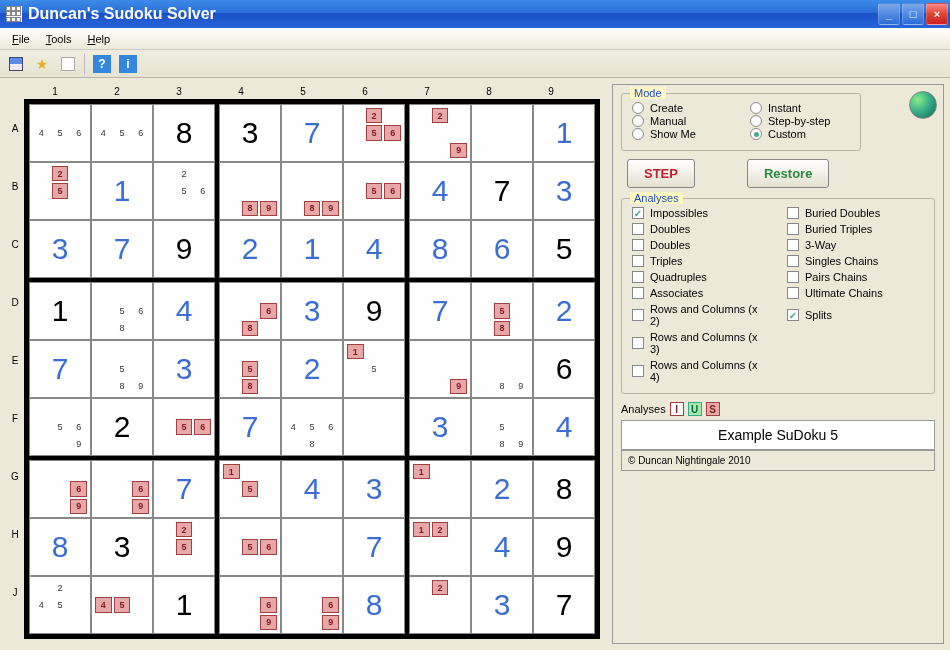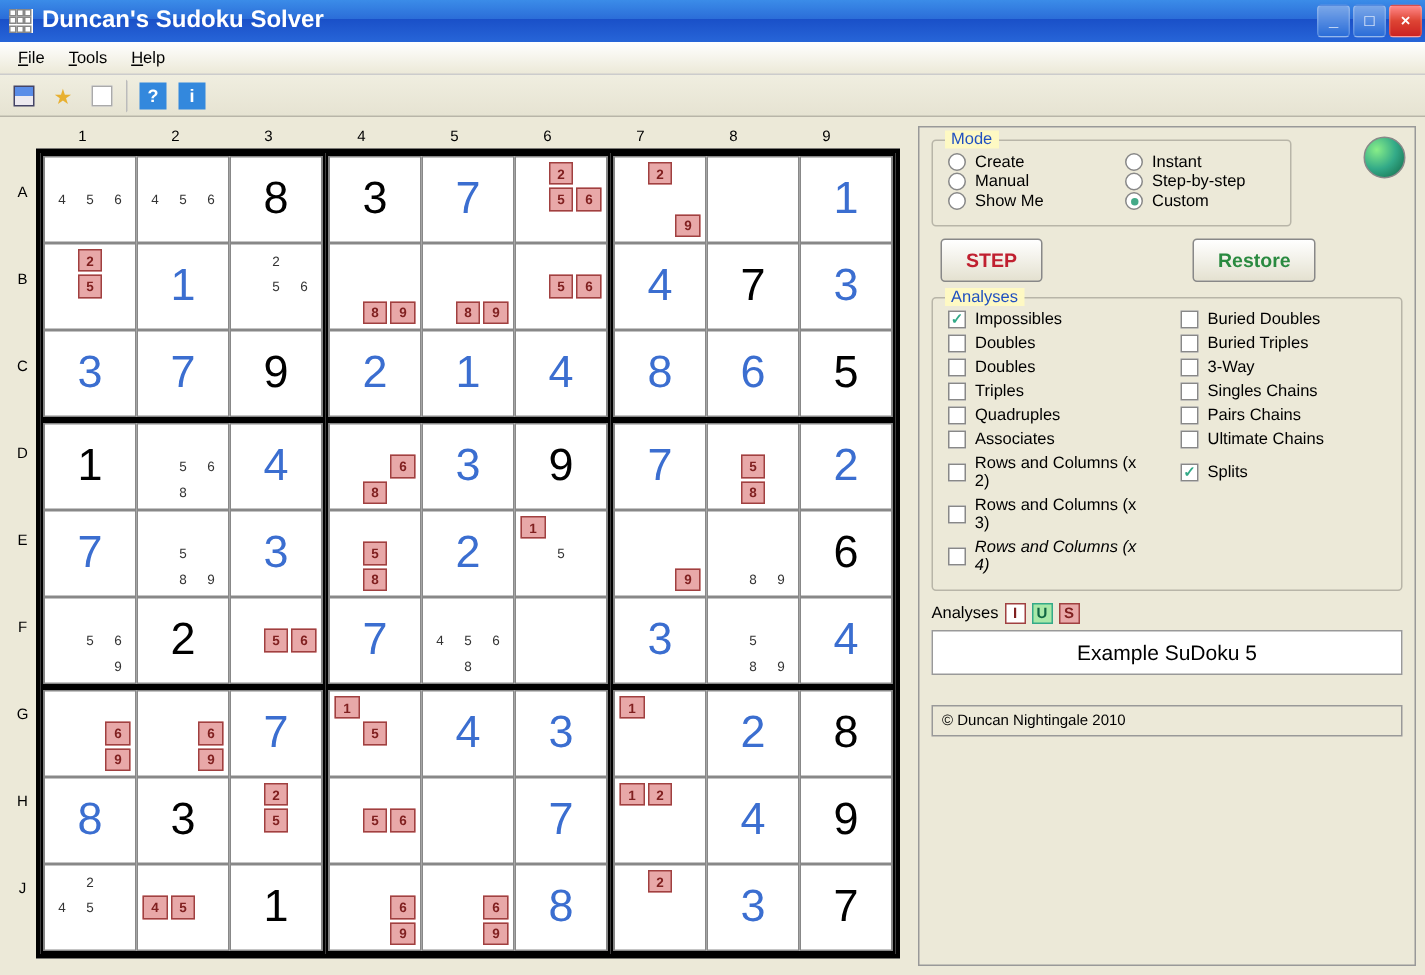--- a/index.html
+++ b/index.html
@@ -140,21 +140,21 @@
 }
 .mode-grid {
   display: grid;
   grid-template-columns: 1fr 1fr;
   gap: 1px 18px;
 }
 .radio-item, .check-item { display: flex; align-items: center; gap: 6px; font-size: 11px; }
 .radio { width: 12px; height: 12px; border-radius: 50%; border: 1px solid #888; background: #fff; display:flex;align-items:center;justify-content:center; }
 .radio.on::after { content:""; width: 5px; height: 5px; border-radius:50%; background: #4a8; }
 .checkbox { width: 12px; height: 12px; border: 1px solid #888; background: #fff; display:flex;align-items:center;justify-content:center;color:#3a8;font-size:10px;font-weight:bold; }
-.step-row { display: flex; gap: 100px; margin: 6px 6px 10px; }
+.step-row { display: flex; gap: 52px; margin: 6px 6px 10px; }
 .btn {
   padding: 6px 16px;
   border: 1px solid #888;
   border-radius: 3px;
   background: linear-gradient(to bottom, #fff, #e4e1d0);
   font-size: 13px;
   font-weight: bold;
 }
 .btn.step { color: #c02030; }
 .btn.restore { color: #2a8a40; }
@@ -174,21 +174,21 @@
   background: #fff;
   padding: 6px;
   text-align: center;
   font-size: 14px;
   margin-top: 4px;
 }
 .copyright {
   border: 1px solid #999;
   padding: 4px 6px;
   font-size: 10px;
-  margin-top: 20px;
+  margin-top: 0;
 }
 </style>
 </head>
 <body>
 
 <div class="titlebar">
   <div class="app-icon">
       <span></span>
       <span></span>
       <span></span>
@@ -1037,21 +1037,21 @@
             <span>Rows and Columns (x 2)</span>
           </div>
           <div class="check-item">
             <div class="checkbox">✓</div>
             <span>Splits</span>
           </div>
           <div class="check-item" style="grid-column: 1;">
             <div class="checkbox"></div>
             <span>Rows and Columns (x 3)</span>
           </div>
-          <div class="check-item" style="grid-column: 1; font-style: italic;">
+          <div class="check-item" style="grid-column: 1;">
             <div class="checkbox"></div>
             <span>Rows and Columns (x 4)</span>
           </div>
         </div>
     </div>
 
     <div class="bottom-area">
       <div class="analyses-badges">
         <span>Analyses</span>
         <span class="badge i">I</span>

